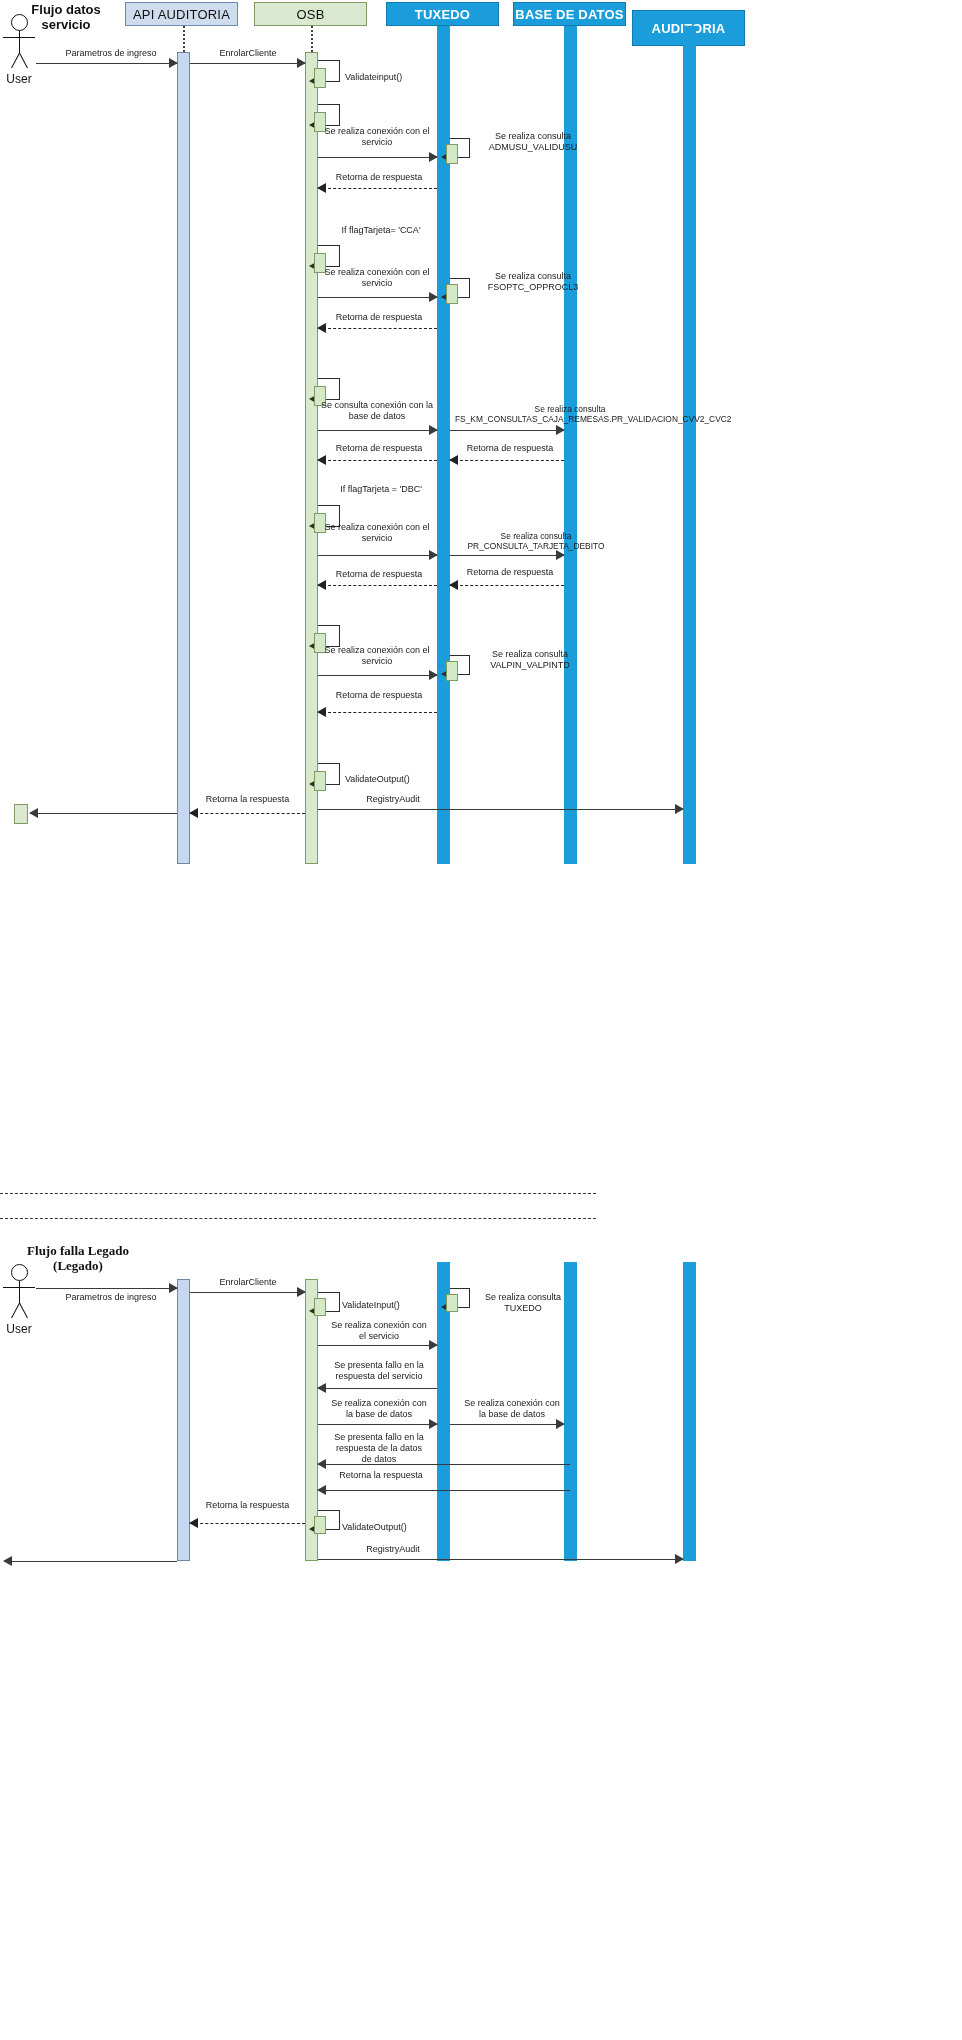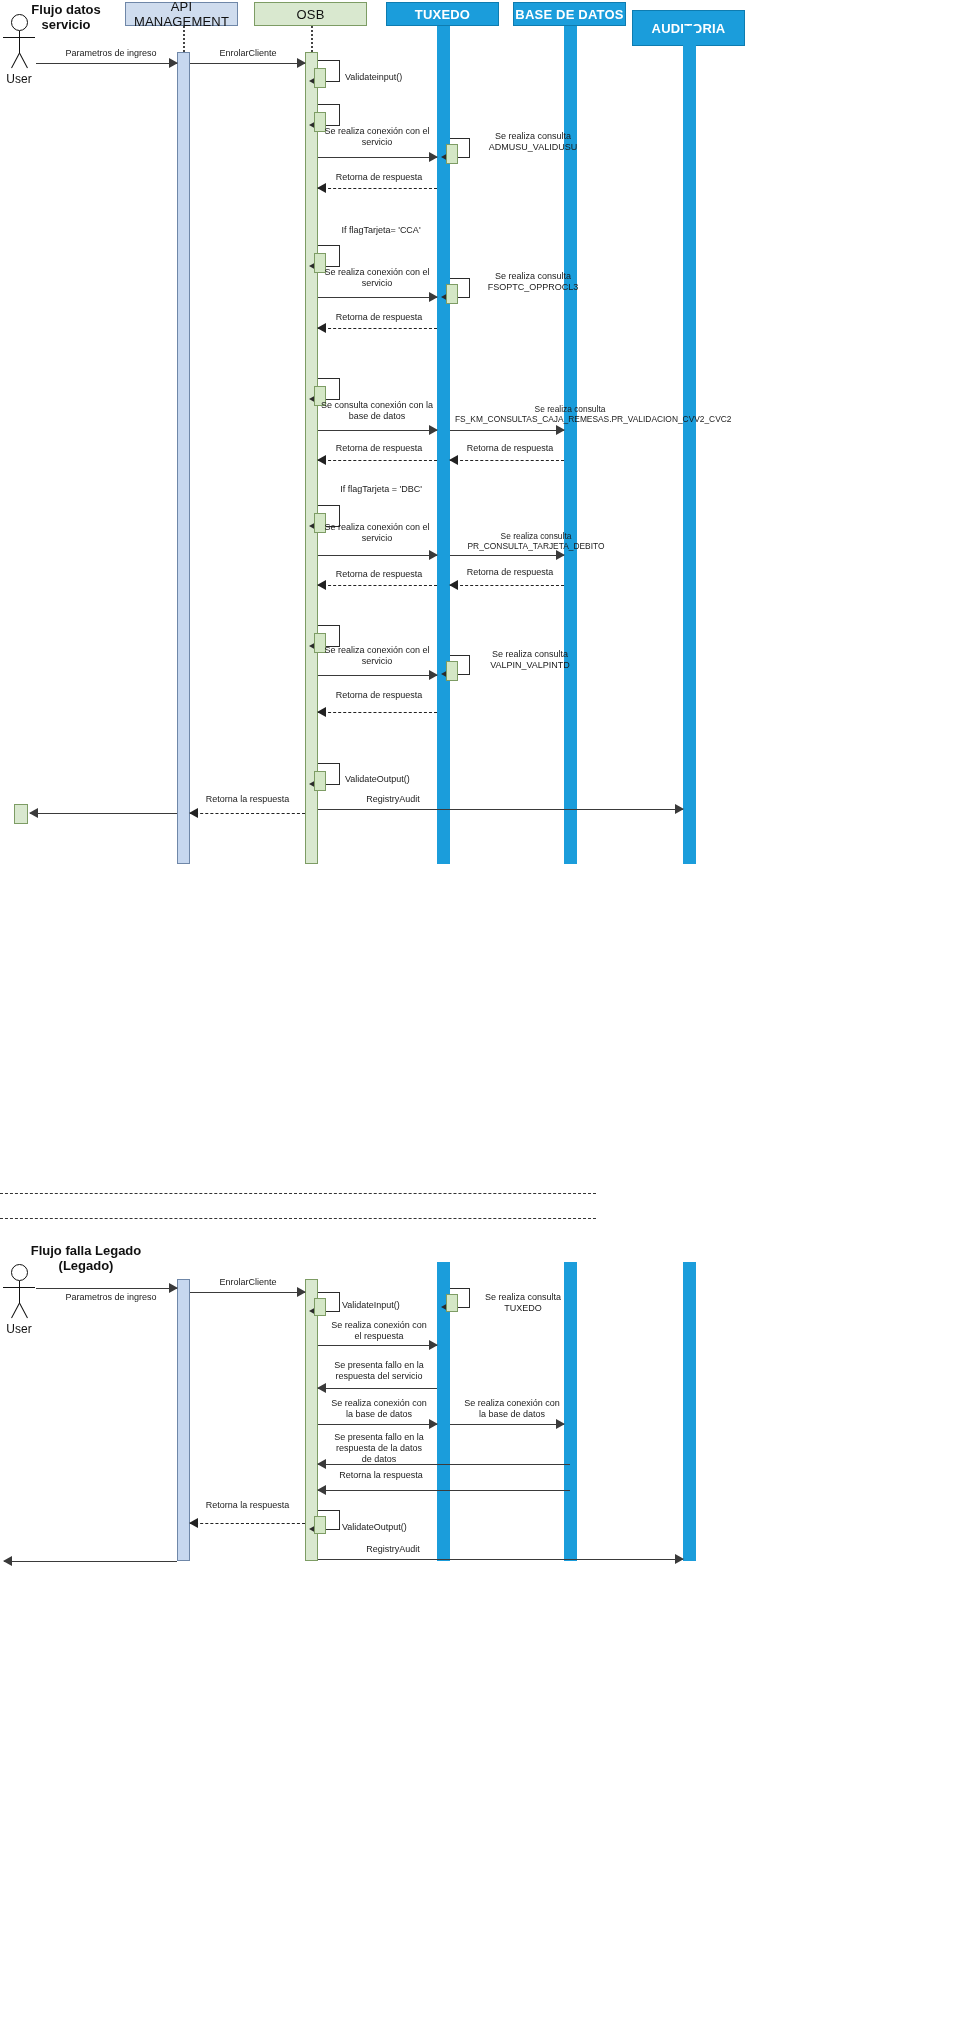--- a/index.html
+++ b/index.html
@@ -142,21 +142,21 @@
   <div class="actor" style="left:2px; top:14px; width:36px; height:76px;">
     <div class="head-c"></div>
     <div class="body-l"></div>
     <div class="arms-l"></div>
     <div class="leg1"></div>
     <div class="leg2"></div>
     <div class="caption">User</div>
   </div>
 
   <div class="lh-box apim" style="left:125px; top:2px; width:113px; height:24px;">
-    <span>API MANAGEMENT</span>
+    <span>API AUDITORIA</span>
   </div>
   <div class="lh-box osb" style="left:254px; top:2px; width:113px; height:24px;">
     <span>OSB</span>
   </div>
   <div class="lh-box blue" style="left:386px; top:2px; width:113px; height:24px;">
     <span>TUXEDO</span>
   </div>
   <div class="lh-box blue" style="left:513px; top:2px; width:113px; height:24px;">
     <span>BASE DE DATOS</span>
   </div>
@@ -354,21 +354,21 @@
   </div>
   <div class="msg left" style="left:30px; top:813px; width:147px;">
     <div class="line"></div>
     <div class="head"></div>
   </div>
   <div class="act user-end" style="left:14px; top:804px; width:14px; height:20px;"></div>
 
   <div class="divider" style="top:1193px; width:596px;"></div>
   <div class="divider" style="top:1218px; width:596px;"></div>
 
-  <div class="flow-title" style="left:20px; top:1243px; width:132px;">
+  <div class="flow-title" style="left:12px; top:1243px; width:132px;font-family:Liberation Serif, serif;">
     <div>Flujo falla Legado</div>
     <div>(Legado)</div>
   </div>
 
   <div class="actor" style="left:2px; top:1264px; width:36px; height:76px;">
     <div class="head-c"></div>
     <div class="body-l"></div>
     <div class="arms-l"></div>
     <div class="leg1"></div>
     <div class="leg2"></div>
@@ -403,21 +403,21 @@
     <div class="retarrow"></div>
   </div>
   <div class="act small-green" style="left:446px; top:1294px; width:12px; height:18px;"></div>
   <div class="lbl" style="left:468px; top:1292px; width:110px;">
     <div>Se realiza consulta</div>
     <div>TUXEDO</div>
   </div>
 
   <div class="lbl" style="left:320px; top:1320px; width:118px;">
     <div>Se realiza conexión con</div>
-    <div>el respuesta</div>
+    <div>el servicio</div>
   </div>
   <div class="msg right" style="left:318px; top:1345px; width:119px;">
     <div class="line"></div>
     <div class="head"></div>
   </div>
 
   <div class="lbl" style="left:320px; top:1360px; width:118px;">
     <div>Se presenta fallo en la</div>
     <div>respuesta del servicio</div>
   </div>

